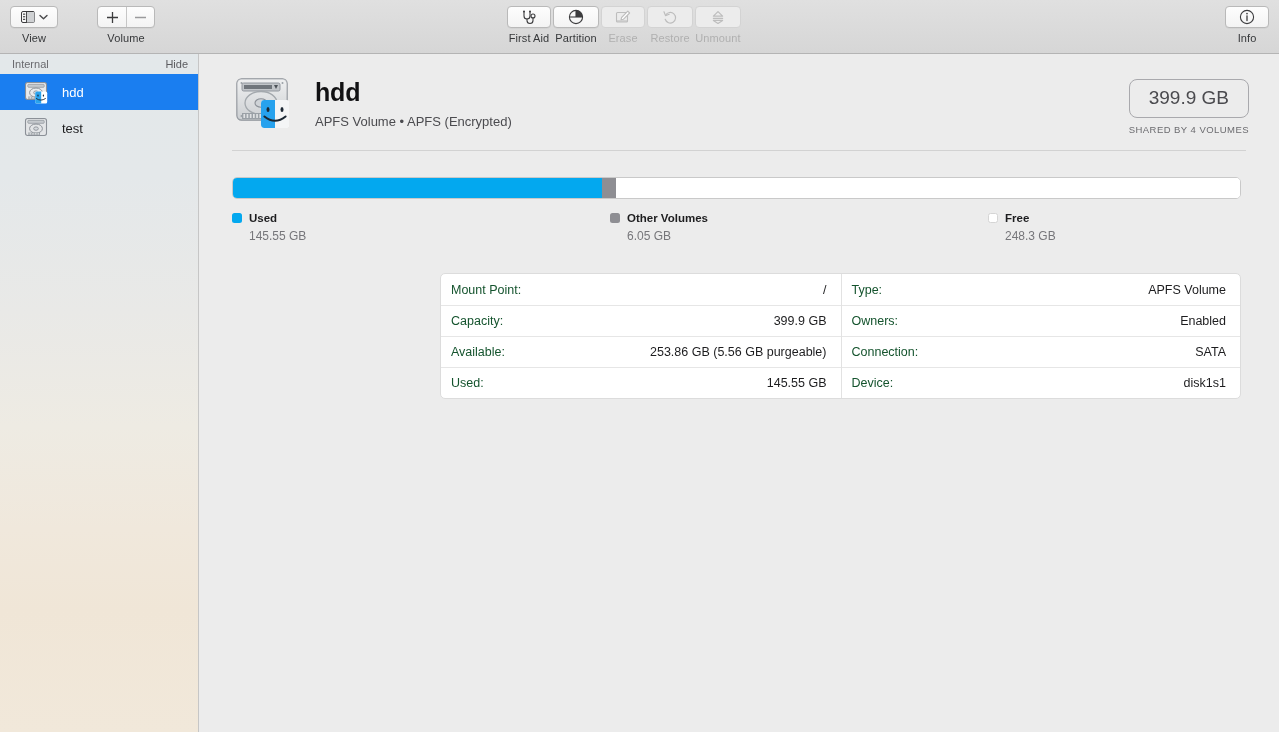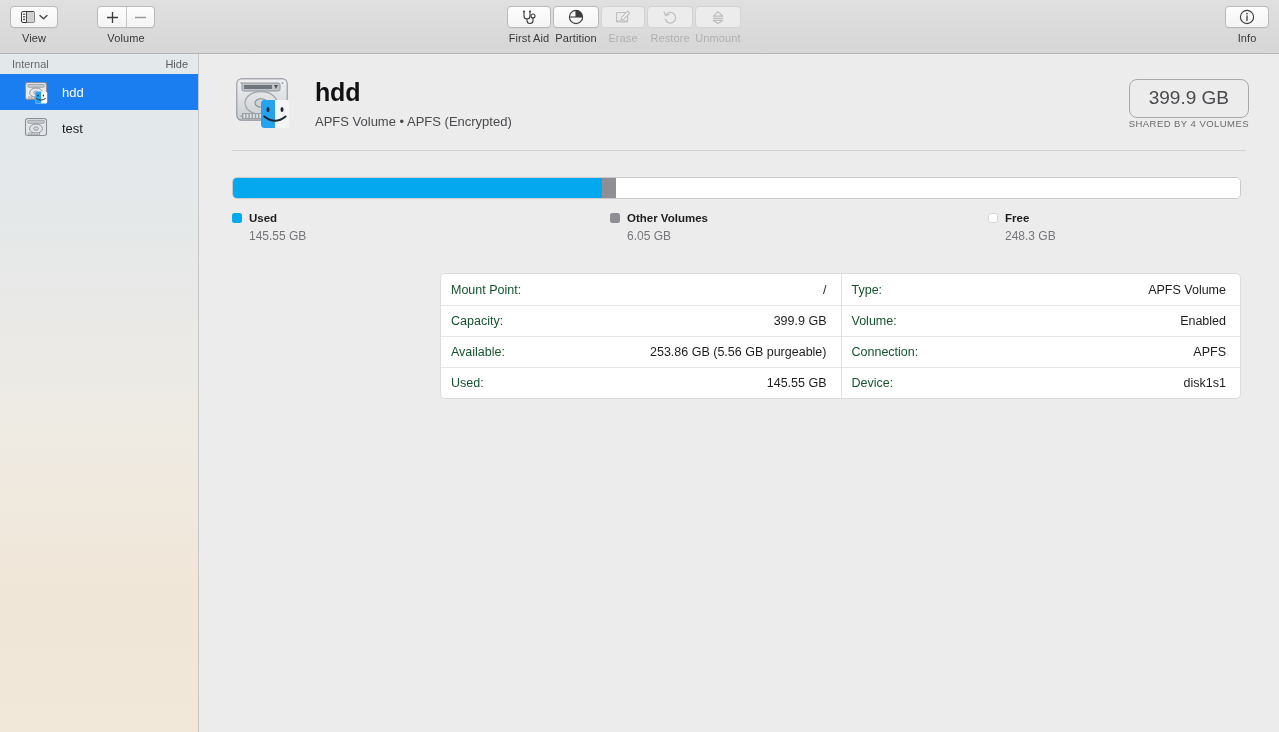--- a/index.html
+++ b/index.html
@@ -144,20 +144,21 @@
     padding: 7px 16px 8px;
     font-size: 19px;
     color: #4a4a4e;
     min-width: 118px;
     text-align: center;
   }
   .cap-sub {
     font-size: 9.5px;
     color: #6b6b6f;
     letter-spacing: 0.45px;
+    margin-top: 6px;
   }
 
   .hr {
     height: 1px;
     background: #d2d2d2;
     margin: 0 33px;
   }
 
   
   .usage-wrap { padding: 26px 38px 0 33px; }
@@ -521,26 +522,26 @@
               <span class="k">Used:</span>
               <span class="v">145.55 GB</span>
             </div>
           </div>
         <div class="table-col" id="table-right">
             <div class="trow">
               <span class="k">Type:</span>
               <span class="v">APFS Volume</span>
             </div>
             <div class="trow">
-              <span class="k">Volume:</span>
+              <span class="k">Owners:</span>
               <span class="v">Enabled</span>
             </div>
             <div class="trow">
               <span class="k">Connection:</span>
-              <span class="v">APFS</span>
+              <span class="v">SATA</span>
             </div>
             <div class="trow">
               <span class="k">Device:</span>
               <span class="v">disk1s1</span>
             </div>
           </div>
       </div>
 
     </div>
   </div>

